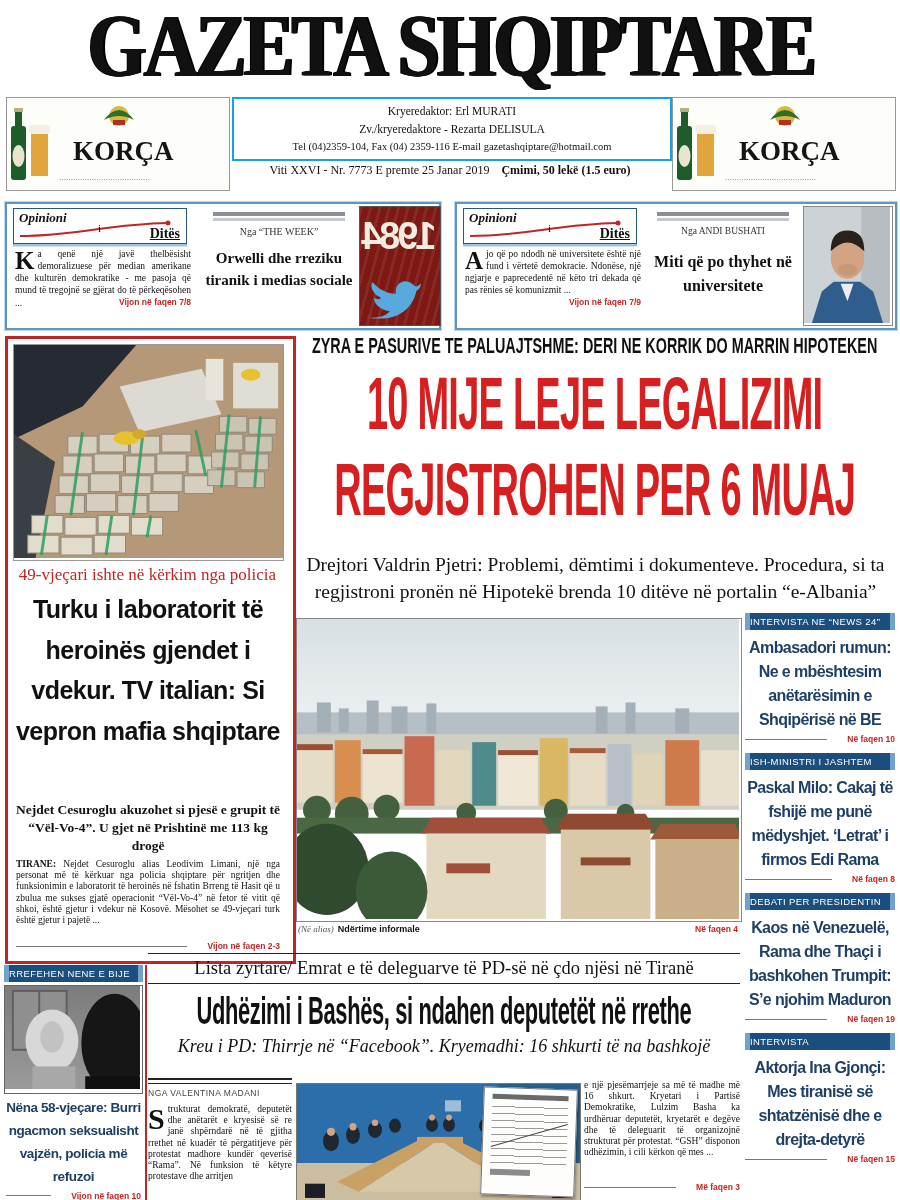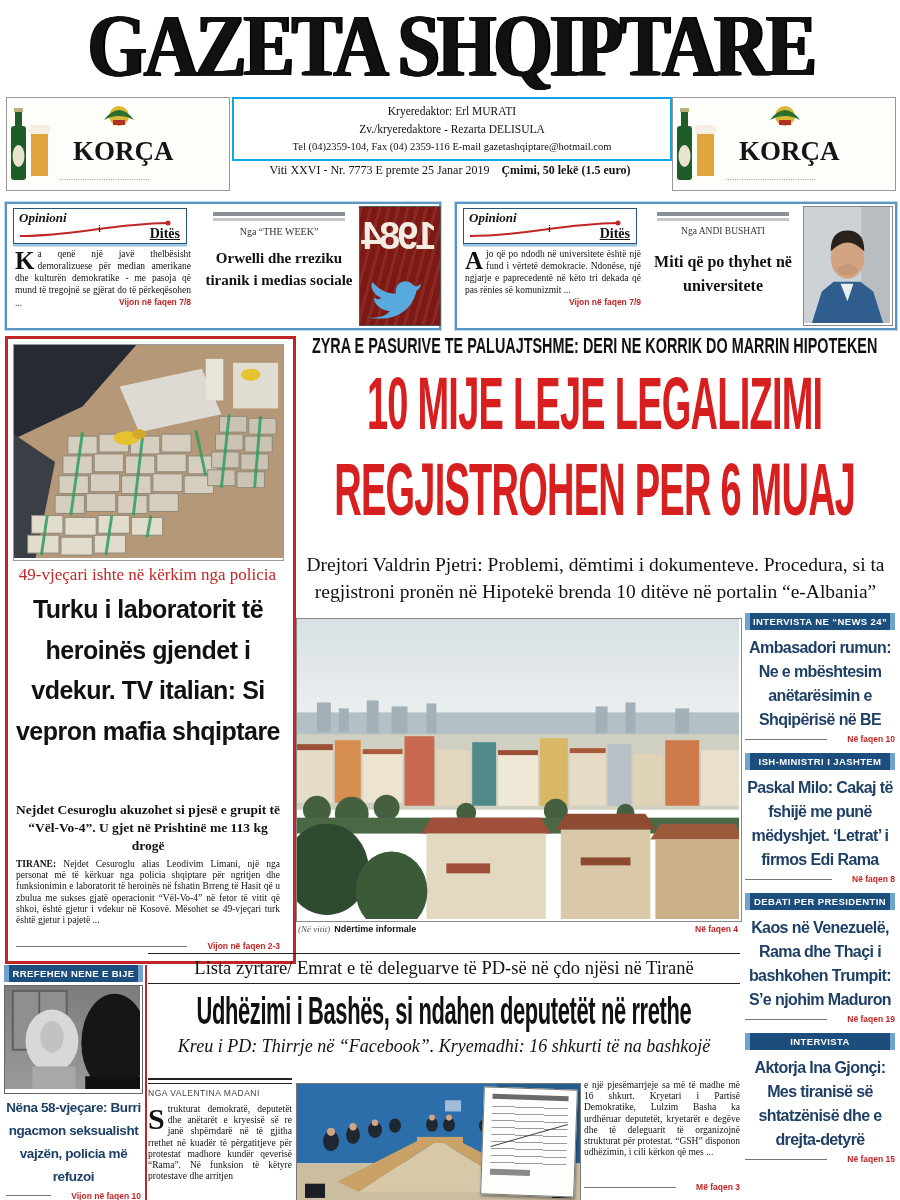--- a/index.html
+++ b/index.html
@@ -19,21 +19,21 @@
   .pageref{color:var(--dark_red);font-family:"Liberation Sans",sans-serif;font-weight:bold;
            font-size:8.5px;white-space:nowrap}
   .refrow{display:flex;align-items:center;gap:20px;margin-top:2px}
   .refline{flex:1;border-top:1px solid #777;height:0}
   .opbox{border:2px solid var(--box_blue);outline:1px solid #bcd6ea;background:#fff}
   .oplogo{position:relative;border:1.5px solid #27567d;background:#fff;box-shadow:0 2.5px 0 #9cc3e0}
   .teaser{font-size:9.5px;line-height:1.28;text-align:justify}
   .drop{float:left;font-weight:bold;font-size:25px;line-height:.85;padding:2px 3px 0 0}
   .decobar{background:#8a9096;height:4px;border-bottom:2px solid #fff;box-shadow:0 3px 0 #c3c7cb}
   .sb-tag{background:var(--tag_blue);color:#fff;font-family:"Liberation Sans",sans-serif;
-          font-weight:bold;font-size:9.5px;text-align:center;padding:3px 0;letter-spacing:.4px;
+          font-weight:normal;font-size:9.5px;padding:3px 0;letter-spacing:.4px;
           border-left:5px solid #6fa3cc;border-right:5px solid #6fa3cc}
   .sb-h{font-family:"Liberation Sans",sans-serif;font-weight:bold;font-size:16px;
         letter-spacing:-.6px;color:var(--navy);text-align:center;line-height:1.5;margin:6px 0 2px}
   .body-sm{font-size:10px;line-height:1.18;text-align:justify}
   .docpaper{background:#fdfdfb;border:1px solid #777;box-shadow:1px 2px 3px rgba(0,0,0,.4)}
   .doclines{background:repeating-linear-gradient(#fdfdfb 0 3px,#9a9a9a 3px 4px,#fdfdfb 4px 7px)}
 </style>
 </head>
 <body>
 
@@ -305,21 +305,21 @@
       <polygon points="355,222 448,222 440,206 365,206" fill="#9c5a3a"></polygon>
       <rect x="360" y="222" width="84" height="80" fill="#c9b089"></rect>
       <ellipse cx="30" cy="252" rx="42" ry="46" fill="#2f4a2e"></ellipse>
       <ellipse cx="95" cy="274" rx="36" ry="40" fill="#3a5a38"></ellipse>
       <rect x="150" y="246" width="44" height="10" fill="#a0503a"></rect>
       <rect x="285" y="240" width="50" height="8" fill="#8f4a32"></rect>
     </svg>
   </div>
 
   <div class="abs" style="left:298px;top:924px;width:440px;display:flex;align-items:center;font-size:9px">
-    <span style="font-style:italic;color:#555">(Në vitit)</span>
+    <span style="font-style:italic;color:#555">(Në alias)</span>
     <span class="b sans" style="margin-left:4px;font-size:9px">Ndërtime informale</span>
     <span style="flex:1"></span>
     <span class="pageref">Në faqen 4</span>
   </div>
 
   <div class="abs" style="left:745px;top:613px;width:150px">
     <div style="margin-bottom:9px">
       <div class="sb-tag">INTERVISTA NE “NEWS 24”</div>
       <div class="sb-h">Ambasadori rumun: Ne e mbështesim anëtarësimin e Shqipërisë në BE</div>
       <div class="refrow">

